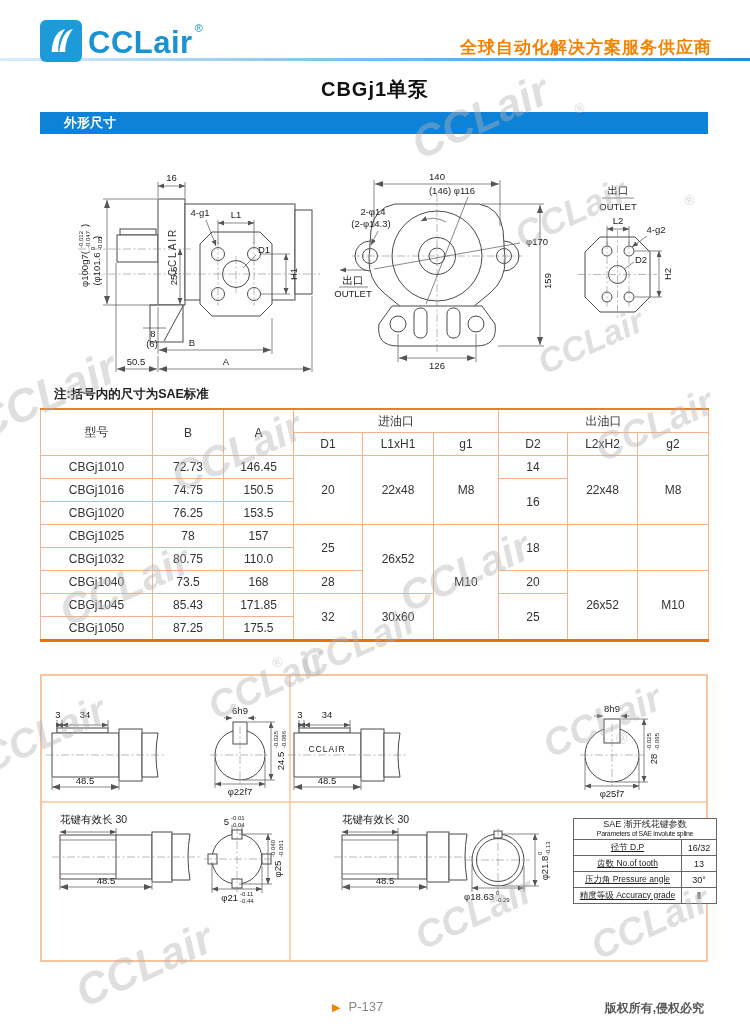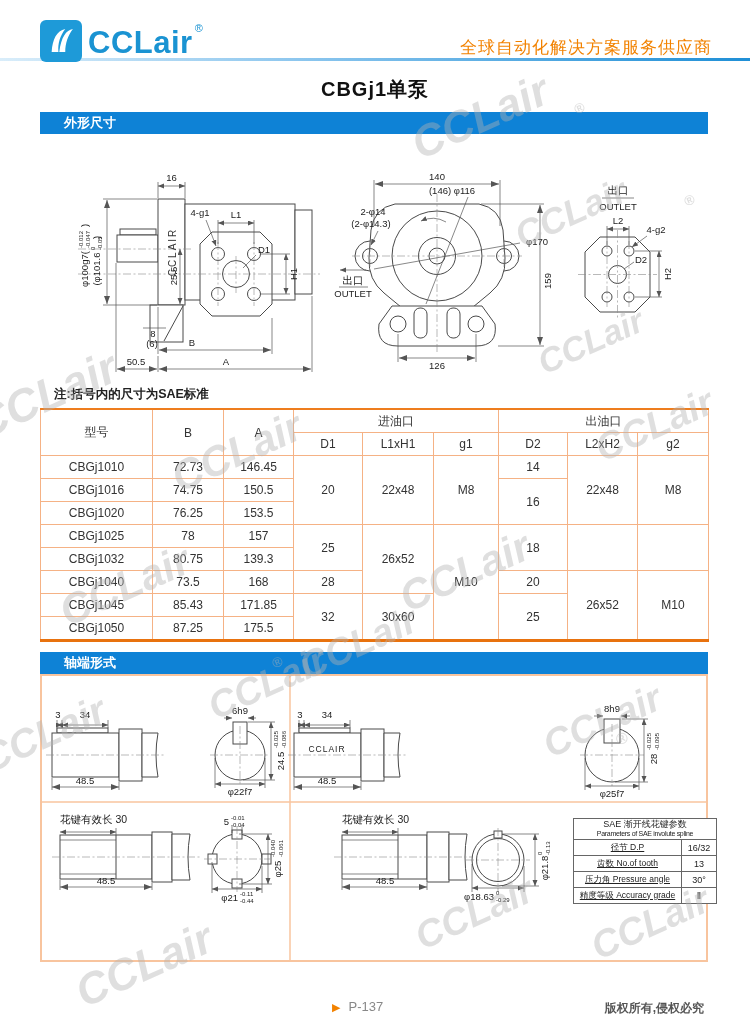--- a/index.html
+++ b/index.html
@@ -4,21 +4,21 @@
 <style>
   html,body{margin:0;padding:0;background:#fff;}
   .page{position:relative;width:750px;height:1035px;background:#fff;overflow:hidden;
         font-family:"Liberation Sans","DejaVu Sans",sans-serif;color:#222;}
 
   
   .logo-wrap{position:absolute;left:40px;top:20px;display:flex;align-items:flex-start;z-index:3;}
   .logo-box{width:42px;height:42px;background:#1E9AD8;border-radius:6px;display:flex;align-items:center;justify-content:center;}
   .logo-word{font-size:31px;font-weight:bold;color:#1A93D2;letter-spacing:0.5px;margin-left:6px;line-height:46px;}
   .logo-reg{font-size:11px;color:#1A93D2;margin-left:2px;margin-top:2px;}
-  .tagline{position:absolute;right:38px;top:36px;font-size:17px;font-weight:normal;color:#F28200;letter-spacing:1px;z-index:3;}
+  .tagline{position:absolute;right:38px;top:36px;font-size:17px;font-weight:bold;color:#F28200;letter-spacing:1px;z-index:3;}
   .head-rule{position:absolute;left:0;top:58px;width:750px;height:3px;
              background:linear-gradient(90deg,#d9edfa 0%,#8cc6ee 40%,#1f8fd6 100%);}
 
   .page-title{position:absolute;left:0;top:76px;width:750px;text-align:center;
               font-size:20px;font-weight:bold;color:#111;letter-spacing:1px;z-index:3;}
 
   .sec-bar{position:absolute;left:40px;width:668px;height:22px;background:#0E82D6;color:#fff;
            font-size:13px;font-weight:bold;line-height:22px;padding-left:0;z-index:2;}
   .sec-bar span{padding-left:24px;}
   .bar1{top:112px;} .bar2{top:652px;}
@@ -335,21 +335,21 @@
           <td rowspan="2">25</td>
           <td rowspan="3">26x52</td>
           <td rowspan="5">M10</td>
           <td rowspan="2">18</td>
           <td rowspan="2"></td>
           <td rowspan="2"></td>
         </tr>
         <tr>
           <td>CBGj1032</td>
           <td>80.75</td>
-          <td>139.3</td>
+          <td>110.0</td>
         </tr>
         <tr>
           <td>CBGj1040</td>
           <td>73.5</td>
           <td>168</td>
           <td rowspan="1">28</td>
           <td rowspan="1">20</td>
           <td rowspan="3">26x52</td>
           <td rowspan="3">M10</td>
         </tr>
@@ -362,21 +362,20 @@
           <td rowspan="2">25</td>
         </tr>
         <tr>
           <td>CBGj1050</td>
           <td>87.25</td>
           <td>175.5</td>
         </tr>
       </tbody>
   </table>
 
-  <div class="sec-bar bar2"><span>轴端形式</span></div>
 
   <div class="shaft-box">
   <svg width="664" height="284" viewBox="0 0 664 284">
     <line x1="248" y1="0" x2="248" y2="284" stroke="#F8C49E" stroke-width="1.5"></line>
     <line x1="0" y1="126" x2="664" y2="126" stroke="#F8C49E" stroke-width="1.5"></line>
 
     <g>
       <line class="d" x1="15" y1="44" x2="15" y2="56"></line>
       <line class="d" x1="20" y1="44" x2="20" y2="52"></line>
       <line class="d" x1="66" y1="44" x2="66" y2="52"></line>

